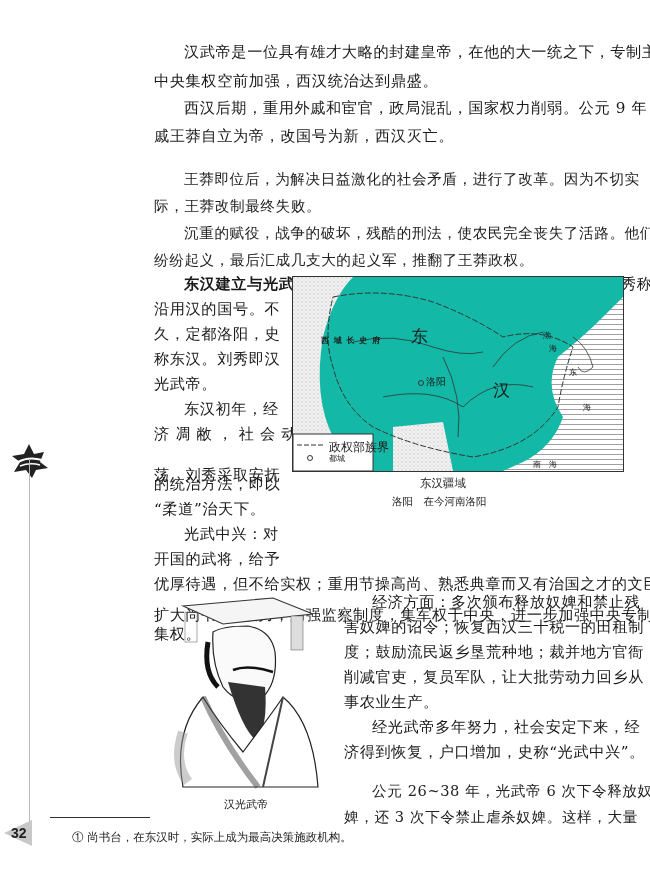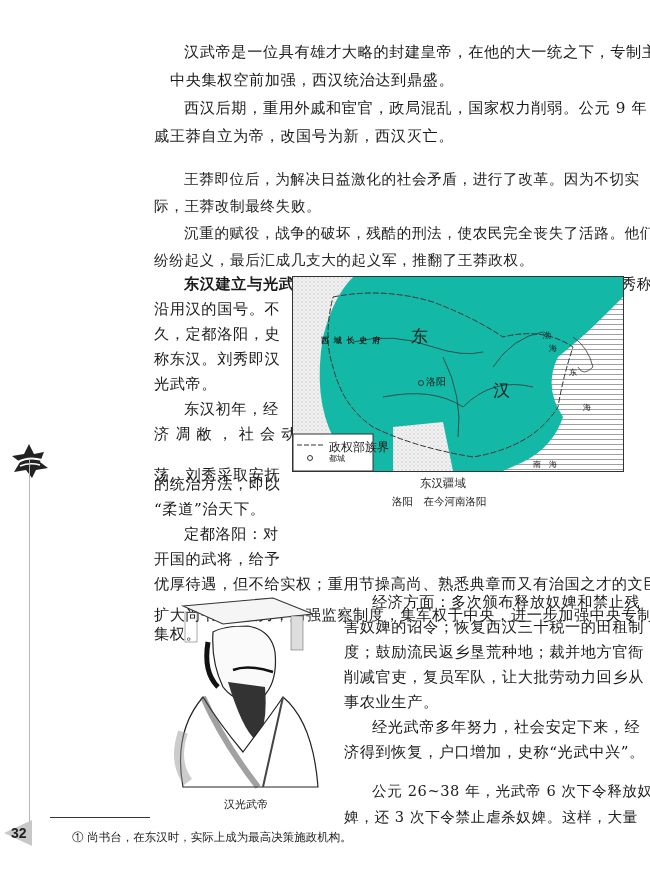--- a/index.html
+++ b/index.html
@@ -29,21 +29,21 @@
   <path d="M10 22 Q21 16 34 20" stroke="#fff" stroke-width="2" fill="none"></path>
   <path d="M12 26 Q22 22 32 25" stroke="#fff" stroke-width="1.5" fill="none"></path>
 </svg>
 <div class="margin-line"></div>
 <svg class="page-num-badge" viewBox="0 0 30 26">
   <polygon points="0,13 28,0 28,26" fill="#c8c8c8"></polygon>
 </svg>
 <div class="page-num">32</div>
 
 <div class="p" style="left:184px;top:40px;">汉武帝是一位具有雄才大略的封建皇帝，在他的大一统之下，专制主义</div>
-<div class="p" style="left:170px;top:68px;">中央集权空前加强，西汉统治达到鼎盛。</div>
+<div class="p" style="left:154px;top:68px;font-family:Liberation Serif, serif;">中央集权空前加强，西汉统治达到鼎盛。</div>
 
 <div class="p" style="left:184px;top:96px;">西汉后期，重用外戚和宦官，政局混乱，国家权力削弱。公元 9 年，外</div>
 <div class="p" style="left:154px;top:124px;">戚王莽自立为帝，改国号为新，西汉灭亡。</div>
 
 <div class="p kai" style="left:184px;top:158px;font-size:14.6px;">王莽即位后，为解决日益激化的社会矛盾，进行了改革。因为不切实</div>
 <div class="p kai" style="left:154px;top:185px;font-size:14.6px;">际，王莽改制最终失败。</div>
 <div class="p kai" style="left:184px;top:212px;font-size:14.6px;">沉重的赋役，战争的破坏，残酷的刑法，使农民完全丧失了活路。他们</div>
 <div class="p kai" style="left:154px;top:239px;font-size:14.6px;">纷纷起义，最后汇成几支大的起义军，推翻了王莽政权。</div>
 
 <div class="p" style="left:184px;top:272px;">
@@ -53,21 +53,21 @@
 <div class="p" style="left:154px;top:297px;">沿用汉的国号。不</div>
 <div class="p" style="left:154px;top:322px;">久，定都洛阳，史</div>
 <div class="p" style="left:154px;top:347px;">称东汉。刘秀即汉</div>
 <div class="p" style="left:154px;top:372px;">光武帝。</div>
 
 <div class="p" style="left:184px;top:397px;">东汉初年，经</div>
 <div class="p" style="left:154px;top:422px;letter-spacing:6px;">济凋敝，社会动</div>
 <div class="p" style="left:154px;top:447px;margin-top:16px;">荡。刘秀采取安抚</div>
 <div class="p" style="left:154px;top:472px;">的统治方法，即以</div>
 <div class="p" style="left:154px;top:497px;">“柔道”治天下。</div>
-<div class="p" style="left:184px;top:522px;">定都洛阳：对</div>
+<div class="p" style="left:184px;top:522px;">光武中兴：对</div>
 <div class="p" style="left:154px;top:547px;">开国的武将，给予</div>
 
 <div class="map">
   <svg width="330" height="194" viewBox="0 0 330 194">
     <defs>
       <pattern id="dots" width="4" height="4" patternUnits="userSpaceOnUse">
         <rect width="4" height="4" fill="#f2f2f2"></rect>
           <circle cx="1" cy="1" r="0.7" fill="#bbb"></circle>
           <circle cx="3" cy="3" r="0.6" fill="#ccc"></circle>
       </pattern>

